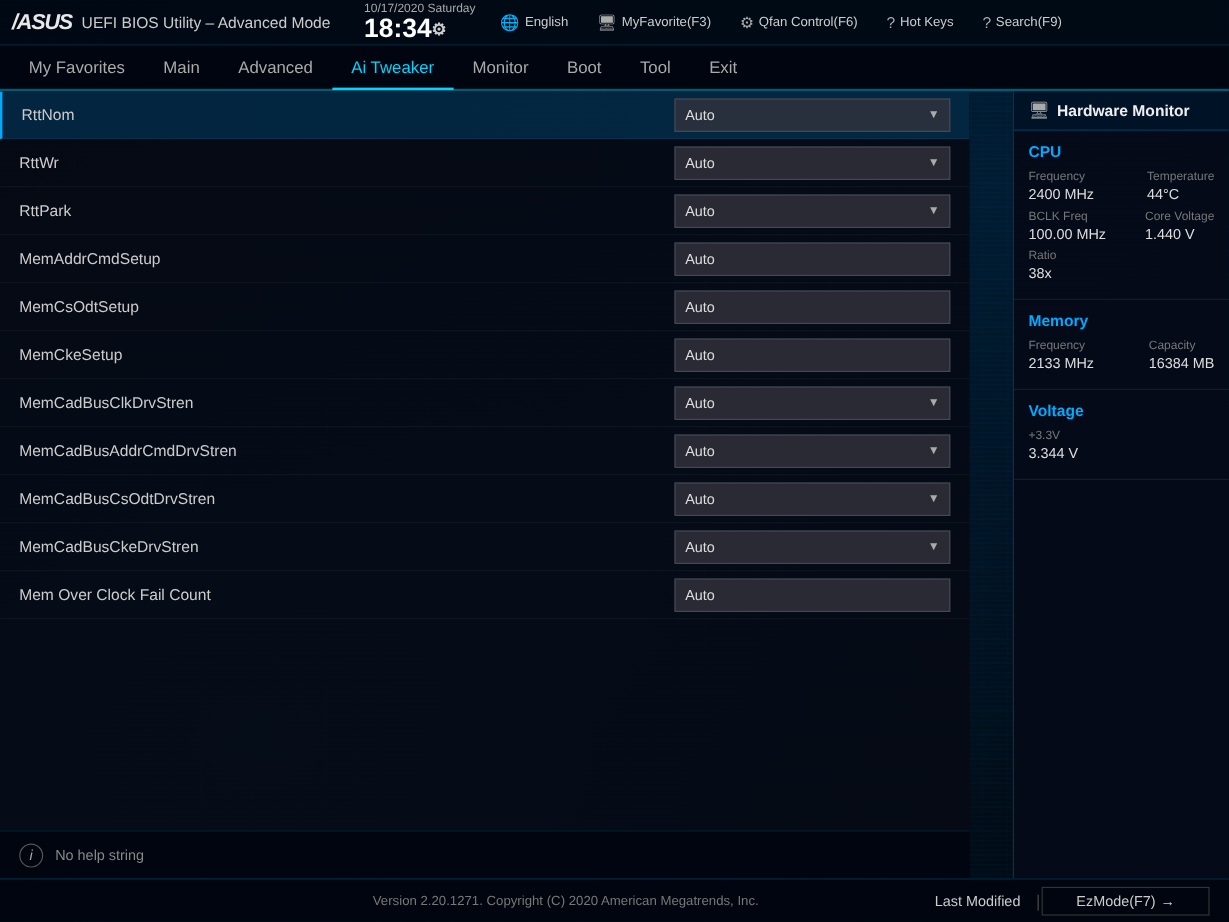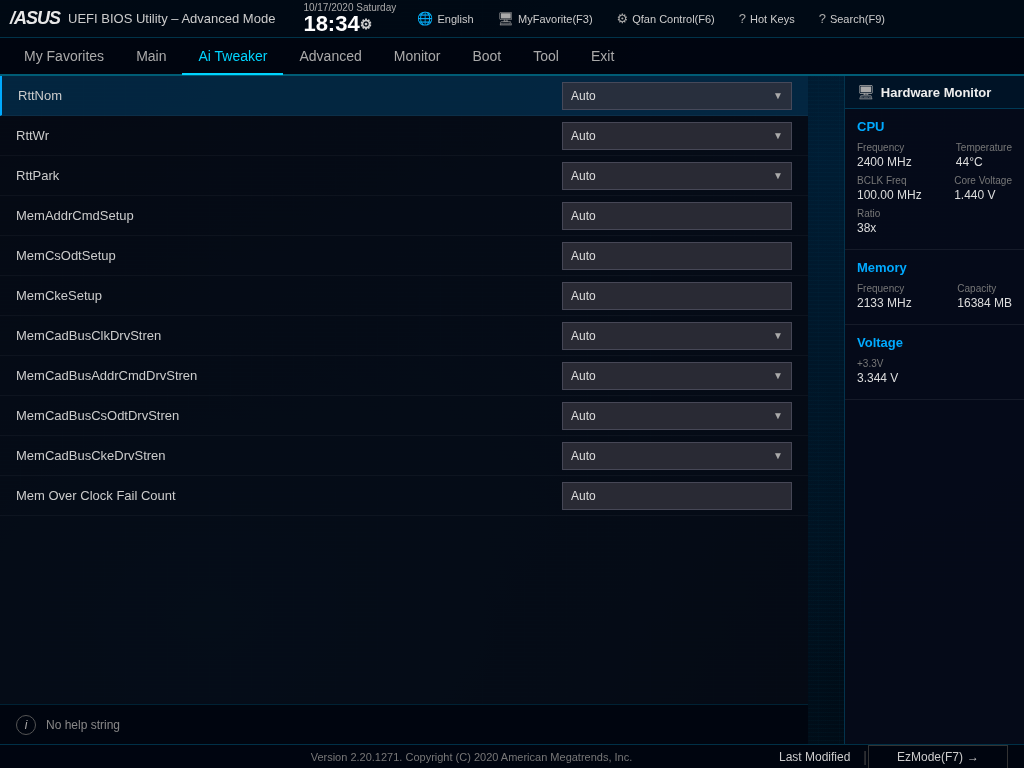--- a/index.html
+++ b/index.html
@@ -285,21 +285,21 @@
     }
 
     
     .bottom-bar {
       background: rgba(0,5,15,0.98);
       border-top: 1px solid rgba(0,150,200,0.3);
       display: flex;
       align-items: center;
       justify-content: space-between;
       padding: 0 16px;
-      height: 24px;
+      height: 36px;
     }
     .bottom-right {
       display: flex;
       align-items: center;
       gap: 1px;
     }
     .bottom-btn {
       color: #ccc;
       font-size: 12px;
       padding: 4px 12px;
@@ -365,22 +365,22 @@
     </div>
     <div class="header-btn">
       <span class="icon">?</span>
       <span>Search(F9)</span>
     </div>
   </div>
 
   <div class="navbar">
     <div class="nav-item">My Favorites</div>
     <div class="nav-item">Main</div>
+    <div class="nav-item">Advanced</div>
     <div class="nav-item active">Ai Tweaker</div>
-    <div class="nav-item">Advanced</div>
     <div class="nav-item">Monitor</div>
     <div class="nav-item">Boot</div>
     <div class="nav-item">Tool</div>
     <div class="nav-item">Exit</div>
   </div>
 
   <div class="main-content">
 
     <div class="settings-panel">
       <div class="settings-list">

